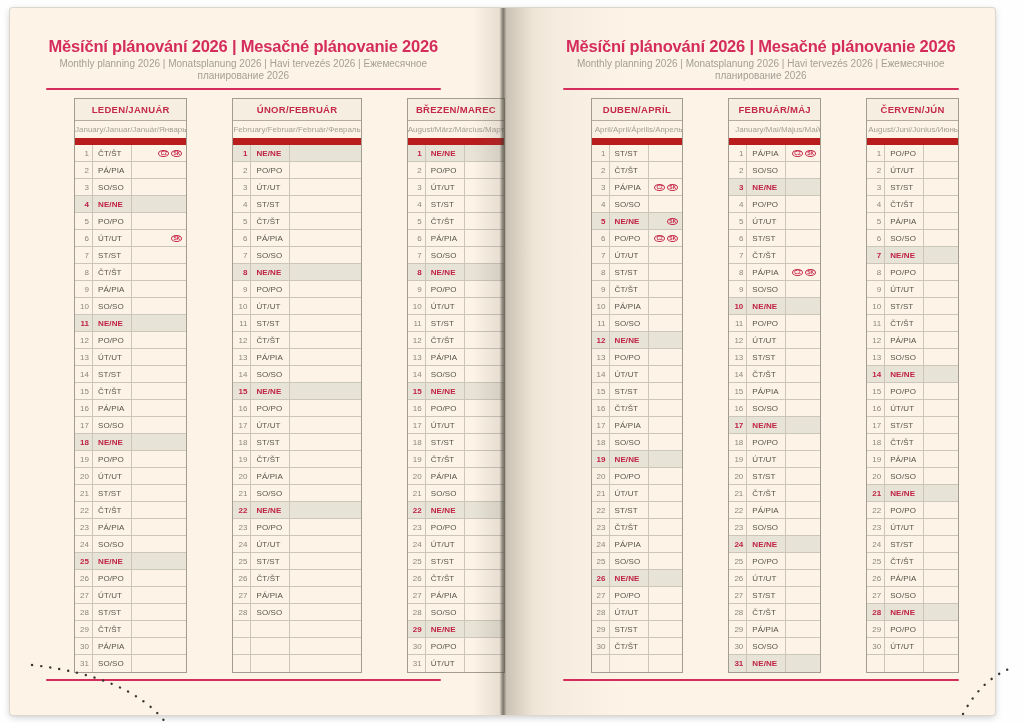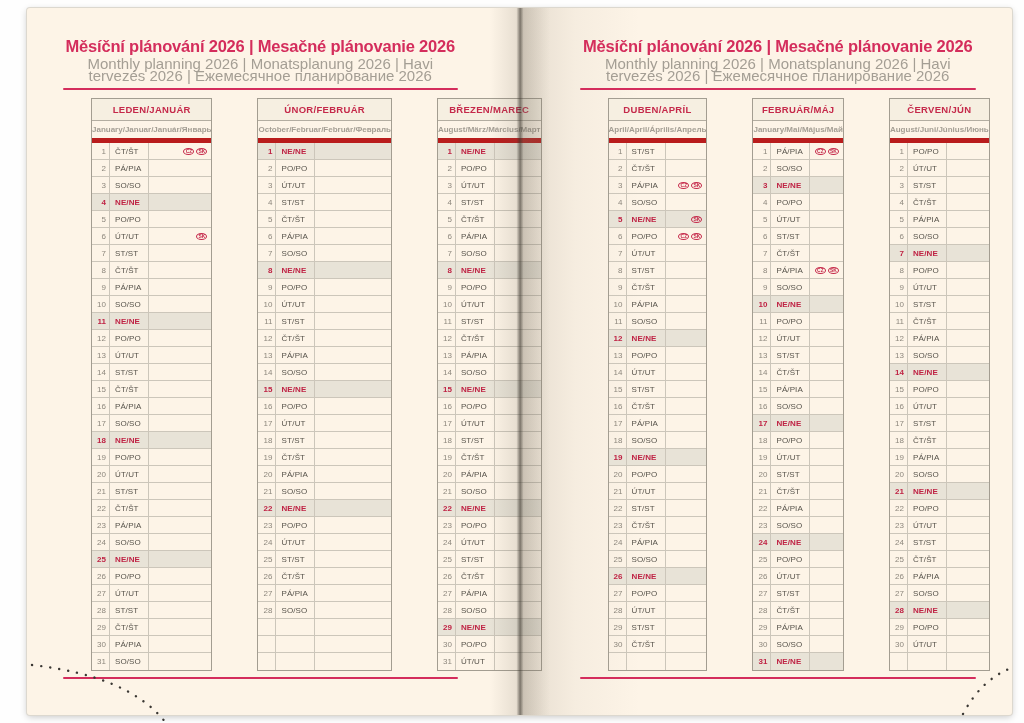--- a/index.html
+++ b/index.html
@@ -16,21 +16,21 @@
     --cream:#fdf4e7;
     --headbg:#f6efe1;
     --sunbg:#e8e3d7;
     --bdark:#a39d91;
     --bline:#ccc6ba;
     --numgray:#8d877d;
     --daytext:#56524a;
     --subgray:#a49e94;
   }
   .book{
-    position:absolute;left:27px;top:8px;width:985px;height:707px;
+    position:absolute;left:10px;top:8px;width:985px;height:707px;
     background:var(--cream);border-radius:3px;
     box-shadow:0 0 0 1px #dcd8cf, 0 2px 7px rgba(0,0,0,.22);
   }
   .page{
     position:absolute;top:0;height:100%;width:50%;box-sizing:border-box;
   }
   .page-left{left:0;padding:28px 62px 0 36px;}
   .page-right{
     left:50%;padding:28px 36px 0 60px;
     background:linear-gradient(90deg,rgba(130,120,104,.20),rgba(130,120,104,.06) 55px,rgba(130,120,104,0) 120px);
@@ -43,40 +43,40 @@
       rgba(62,57,48,.62) 49.6%,
       rgba(62,57,48,.62) 50.4%,
       rgba(100,92,78,.20) 56%,
       rgba(100,92,78,0) 100%);
   }
   .title{
     margin:0;text-align:center;font-size:16.5px;line-height:20px;
     font-weight:700;letter-spacing:-.2px;color:var(--accent);
   }
   .subtitle{
-    margin-top:2px;text-align:center;font-size:15px;line-height:12px;
+    margin-top:2px;text-align:center;font-size:10px;line-height:12px;
     color:var(--subgray);letter-spacing:0;
   }
   .rule{height:2px;background:var(--accent);border-radius:1px;}
   .rule.top{margin-top:6px;margin-bottom:8px;}
   .rule.bottom{margin-top:6px;}
   .months{display:grid;grid-template-columns:repeat(3,1fr);gap:17px;}
   .month{
     border:1px solid var(--bdark);background:transparent;margin-left:28px;
   }
   .m-head{
     height:21px;line-height:21px;text-align:center;
     font-size:9.5px;font-weight:700;letter-spacing:.3px;color:var(--red);
     background:var(--headbg);border-bottom:1px solid #b3ada1;
     white-space:nowrap;overflow:hidden;
   }
   .m-sub{
-    height:17px;line-height:17px;text-align:left;
-    font-size:8px;color:var(--subgray);border-bottom:5px solid #b91c1c;
-    white-space:nowrap;overflow:hidden;font-weight:bold;
+    height:17px;line-height:17px;text-align:right;
+    font-size:8px;color:var(--subgray);border-bottom:7px solid #b91c1c;
+    white-space:nowrap;overflow:hidden;
   }
   .m-row{
     display:flex;height:17px;box-sizing:border-box;align-items:stretch;
     border-bottom:1px solid var(--bline);
   }
   .m-row:last-child{border-bottom:none;justify-content:flex-end;}
   .c-num{
     width:18px;flex:0 0 18px;border-right:1px solid var(--bline);
     font-size:8px;color:var(--numgray);
     display:flex;align-items:center;justify-content:flex-end;
@@ -271,21 +271,21 @@
             <span class="c-note"></span>
           </div>
           <div class="m-row">
             <span class="c-num">31</span>
             <span class="c-day">SO/SO</span>
             <span class="c-note"></span>
           </div>
         </div>
         <div class="month">
           <div class="m-head">ÚNOR/FEBRUÁR</div>
-          <div class="m-sub">October/Februar/Február/Февраль</div>
+          <div class="m-sub">February/Februar/Február/Февраль</div>
           <div class="m-row sun">
             <span class="c-num">1</span>
             <span class="c-day">NE/NE</span>
             <span class="c-note"></span>
           </div>
           <div class="m-row">
             <span class="c-num">2</span>
             <span class="c-day">PO/PO</span>
             <span class="c-note"></span>
           </div>

